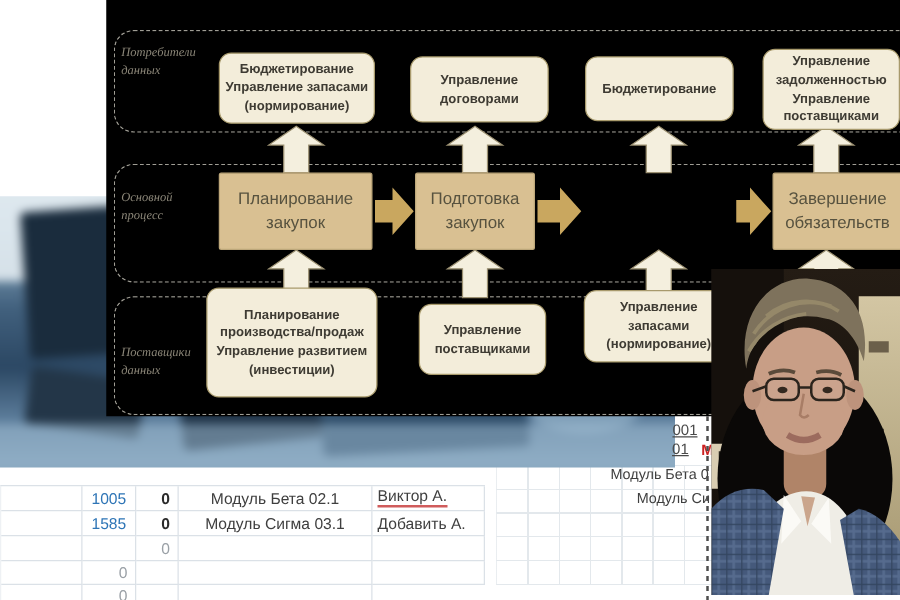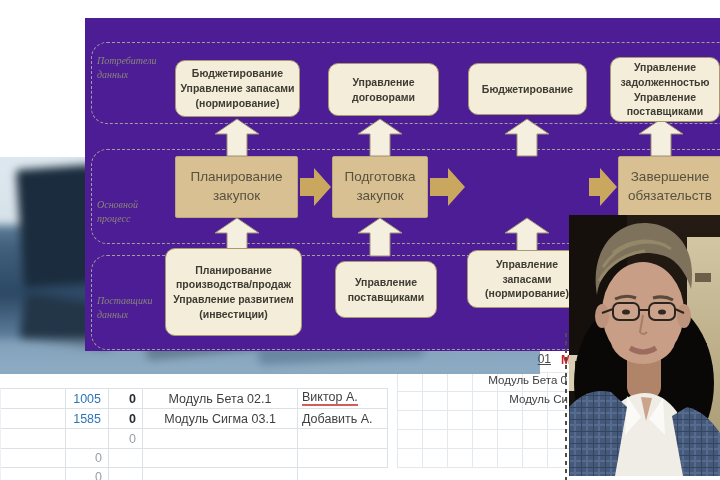--- a/index.html
+++ b/index.html
@@ -34,21 +34,21 @@
   .ants{position:absolute;left:565px;top:333px;width:2px;height:147px;z-index:3;
         background:repeating-linear-gradient(180deg,#4d4d4d 0 4px,transparent 4px 8px);}
 
   
   .office{position:absolute;left:0;top:157px;width:540px;height:217px;overflow:hidden;z-index:1;}
   .office .blur{position:absolute;left:-10px;top:-10px;right:-10px;bottom:-10px;filter:blur(4px);
         background:linear-gradient(180deg,#bdd1df 0%,#93b2c8 16%,#41607d 42%,#2b4763 62%,#5d7e9c 80%,#8aa9c0 100%);}
   .office .shape{position:absolute;border-radius:4px;}
 
   
-  .slide{position:absolute;left:85px;top:18px;width:635px;height:333px;background:#4c1d95;
+  .slide{position:absolute;left:85px;top:0;width:635px;height:333px;background:#000000;
          overflow:hidden;z-index:2;}
   .lane{position:absolute;left:6px;width:700px;border:1px dashed #a09e95;border-radius:16px;z-index:1;}
   .lane-label{position:absolute;left:12px;z-index:2;font-family:"Liberation Serif",serif;
         font-style:italic;font-size:10px;line-height:1.35;color:#8b8678;white-space:pre-line;}
   .arrows{position:absolute;left:0;top:0;z-index:2;}
   .bx{position:absolute;display:flex;align-items:center;justify-content:center;text-align:center;
       white-space:pre-line;box-sizing:border-box;padding:2px 4px;z-index:3;}
   .soft{background:#f3edda;border:1px solid #a89a6c;border-radius:10px;
         color:#3e3b33;font-weight:700;font-size:10.5px;line-height:1.4;}
   .main{background:#d9c092;border:1px solid #bda77a;border-radius:2px;
@@ -120,21 +120,21 @@
     </div>
   </div>
 
   <div class="slide">
     <div class="lane" style="top:24px;height:80px;"></div>
     <div class="lane" style="top:131px;height:93px;"></div>
     <div class="lane" style="top:237px;height:93px;"></div>
 
     <div class="lane-label" style="top:36px;">Потребители
 данных</div>
-    <div class="lane-label" style="top:152px;margin-top:28px;">Основной
+    <div class="lane-label" style="top:152px;">Основной
 процесс</div>
     <div class="lane-label" style="top:276px;">Поставщики
 данных</div>
 
     <svg class="arrows" width="635" height="333" viewBox="0 0 635 333">
 
       <path d="M152,101 L174,116 L162,116 L162,138 L142,138 L142,116 L130,116 Z" fill="#f4efde" stroke="#9c9172"></path>
       <path d="M295,101 L317,116 L305,116 L305,138 L285,138 L285,116 L273,116 Z" fill="#f4efde" stroke="#9c9172"></path>
       <path d="M442,101 L464,116 L452,116 L452,138 L432,138 L432,116 L420,116 Z" fill="#f4efde" stroke="#9c9172"></path>
       <path d="M576,101 L598,116 L586,116 L586,138 L566,138 L566,116 L554,116 Z" fill="#f4efde" stroke="#9c9172"></path>

